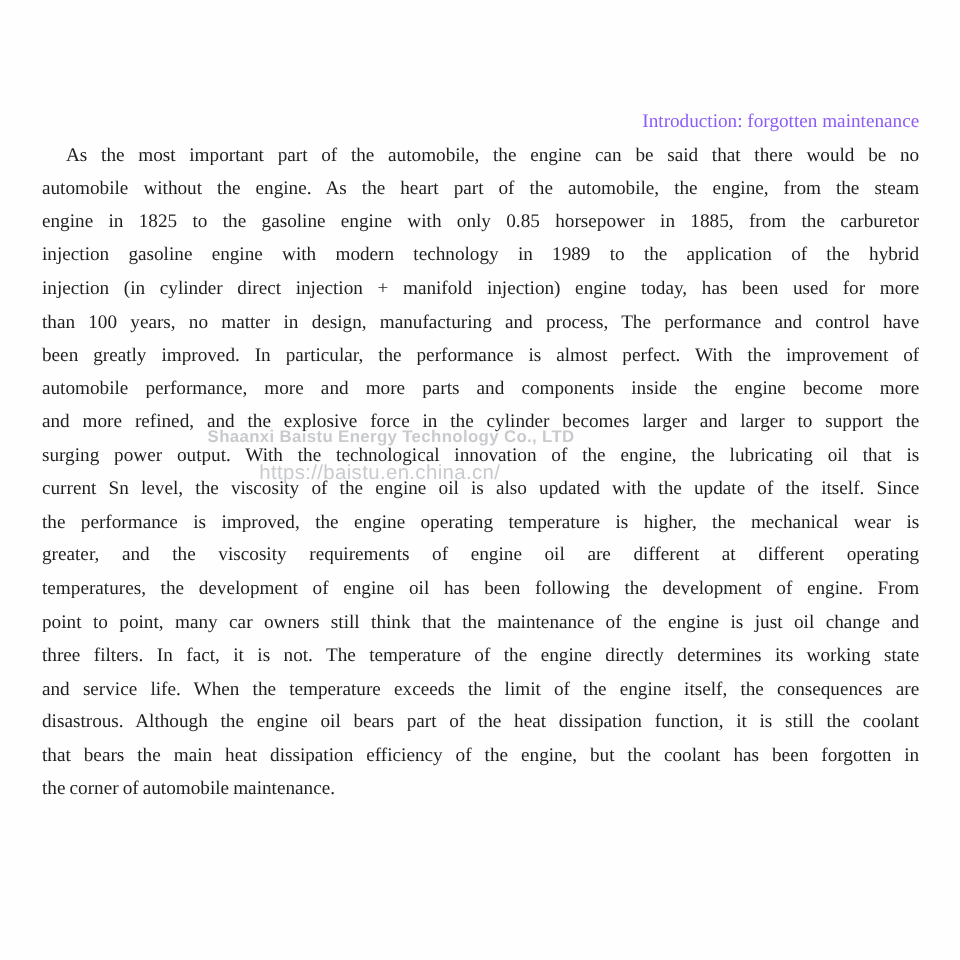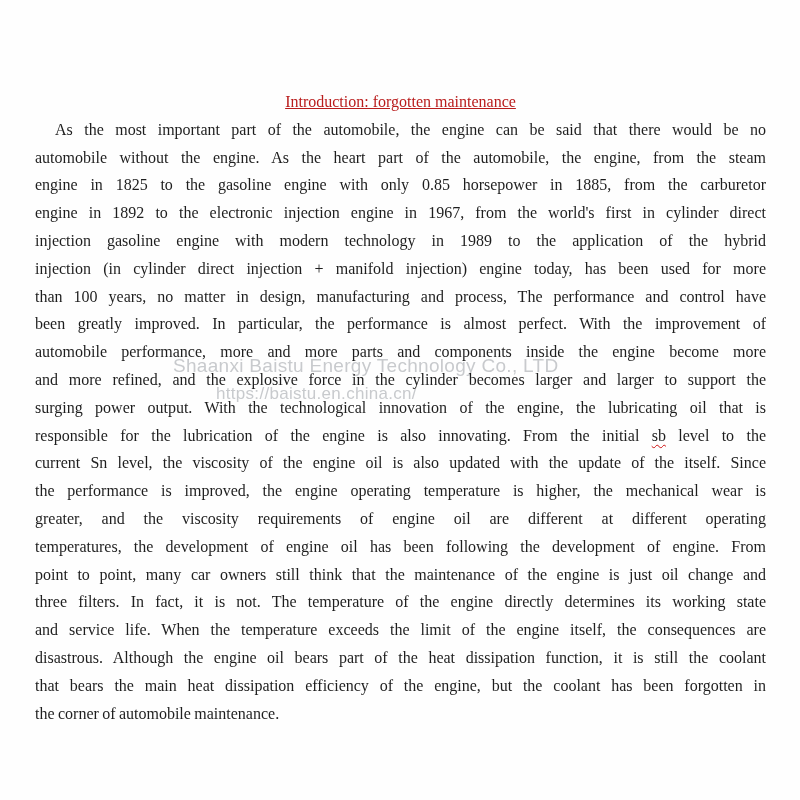--- a/index.html
+++ b/index.html
@@ -19,24 +19,23 @@
     position: absolute;
     left: 35px;
     top: 88px;
     width: 731px;
     z-index: 2;
   }
   .doc-title {
     font-size: 16px;
     line-height: 27.8px;
     height: 27.8px;
-    color: #b91c1c;
-    text-align: center;
+    color: #8b5cf6;
+    text-align: right;
     white-space: nowrap;
-    text-decoration: underline;
   }
   .paragraph .line {
     font-size: 16px;
     line-height: 27.8px;
     height: 27.8px;
     overflow: hidden;
     color: #1e1e1e;
     text-align: justify;
     text-align-last: justify;
     word-spacing: -0.6px;
@@ -60,21 +59,22 @@
     z-index: 1;
     font-family: "Liberation Sans", sans-serif;
     color: #b6b9bd;
     opacity: 0.75;
     white-space: nowrap;
     letter-spacing: 0.3px;
   }
   .wm-company {
     left: 173px;
     top: 355px;
-    font-size: 19px;
+    font-size: 14px;
+    font-weight: bold;
   }
   .wm-url {
     left: 204px;
     top: 384px;
     font-size: 17px;
     margin-left: 12px;
   }
 </style>
 </head>
 <body>
@@ -84,29 +84,27 @@
   <div class="watermark wm-company">Shaanxi Baistu Energy Technology Co., LTD</div>
 
   <div class="watermark wm-url">https://baistu.en.china.cn/</div>
 
   <div class="content">
     <div class="doc-title">Introduction: forgotten maintenance</div>
     <div class="paragraph">
         <div class="line indent"><span>As the most important part of the automobile, the engine can be said that there would be no</span></div>
         <div class="line"><span>automobile without the engine. As the heart part of the automobile, the engine, from the steam</span></div>
         <div class="line"><span>engine in 1825 to the gasoline engine with only 0.85 horsepower in 1885, from the carburetor</span></div>
-        <div class="line"><span>engine in 1892 to the electronic injection engine in 1967, from the world's first in cylinder direct</span></div>
         <div class="line"><span>injection gasoline engine with modern technology in 1989 to the application of the hybrid</span></div>
         <div class="line"><span>injection (in cylinder direct injection + manifold injection) engine today, has been used for more</span></div>
         <div class="line"><span>than 100 years, no matter in design, manufacturing and process, The performance and control have</span></div>
         <div class="line"><span>been greatly improved. In particular, the performance is almost perfect. With the improvement of</span></div>
         <div class="line"><span>automobile performance, more and more parts and components inside the engine become more</span></div>
         <div class="line"><span>and more refined, and the explosive force in the cylinder becomes larger and larger to support the</span></div>
         <div class="line"><span>surging power output. With the technological innovation of the engine, the lubricating oil that is</span></div>
-        <div class="line"><span>responsible for the lubrication of the engine is also innovating. From the initial </span><span class="spell-error">sb</span><span> level to the</span></div>
         <div class="line"><span>current Sn level, the viscosity of the engine oil is also updated with the update of the itself. Since</span></div>
         <div class="line"><span>the performance is improved, the engine operating temperature is higher, the mechanical wear is</span></div>
         <div class="line"><span>greater, and the viscosity requirements of engine oil are different at different operating</span></div>
         <div class="line"><span>temperatures, the development of engine oil has been following the development of engine. From</span></div>
         <div class="line"><span>point to point, many car owners still think that the maintenance of the engine is just oil change and</span></div>
         <div class="line"><span>three filters. In fact, it is not. The temperature of the engine directly determines its working state</span></div>
         <div class="line"><span>and service life. When the temperature exceeds the limit of the engine itself, the consequences are</span></div>
         <div class="line"><span>disastrous. Although the engine oil bears part of the heat dissipation function, it is still the coolant</span></div>
         <div class="line"><span>that bears the main heat dissipation efficiency of the engine, but the coolant has been forgotten in</span></div>
         <div class="line last"><span>the corner of automobile maintenance.</span></div>

